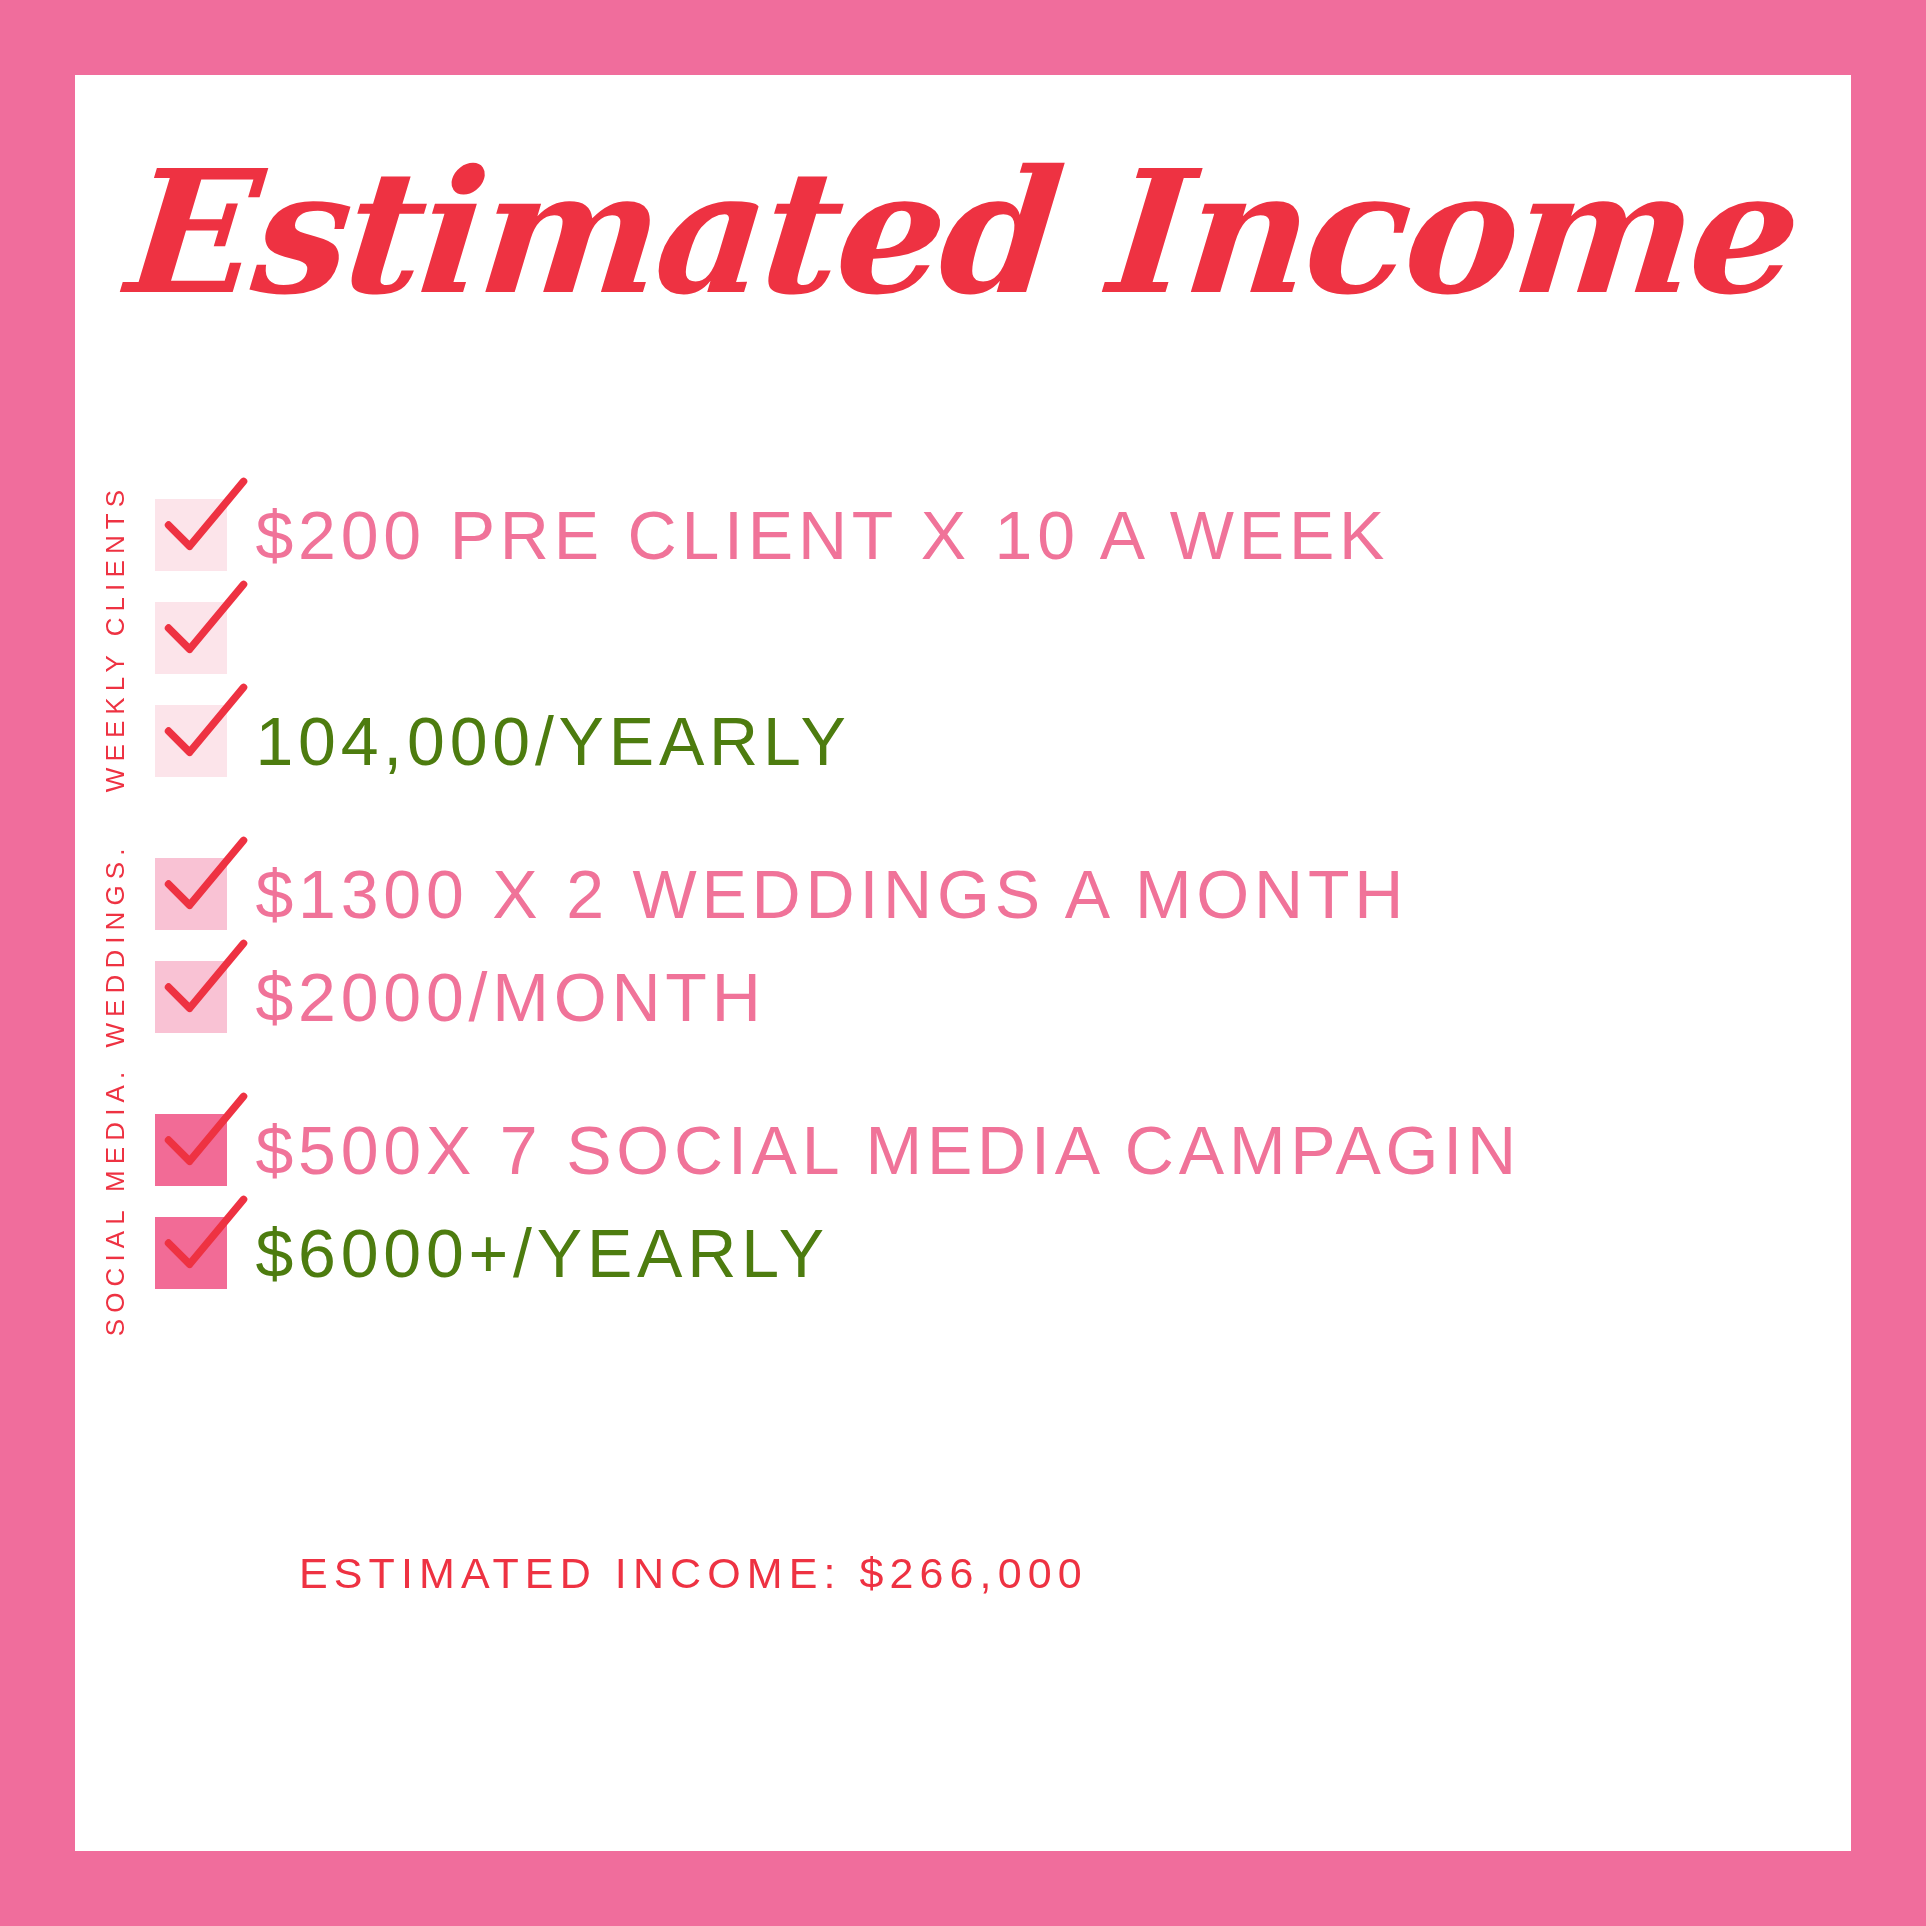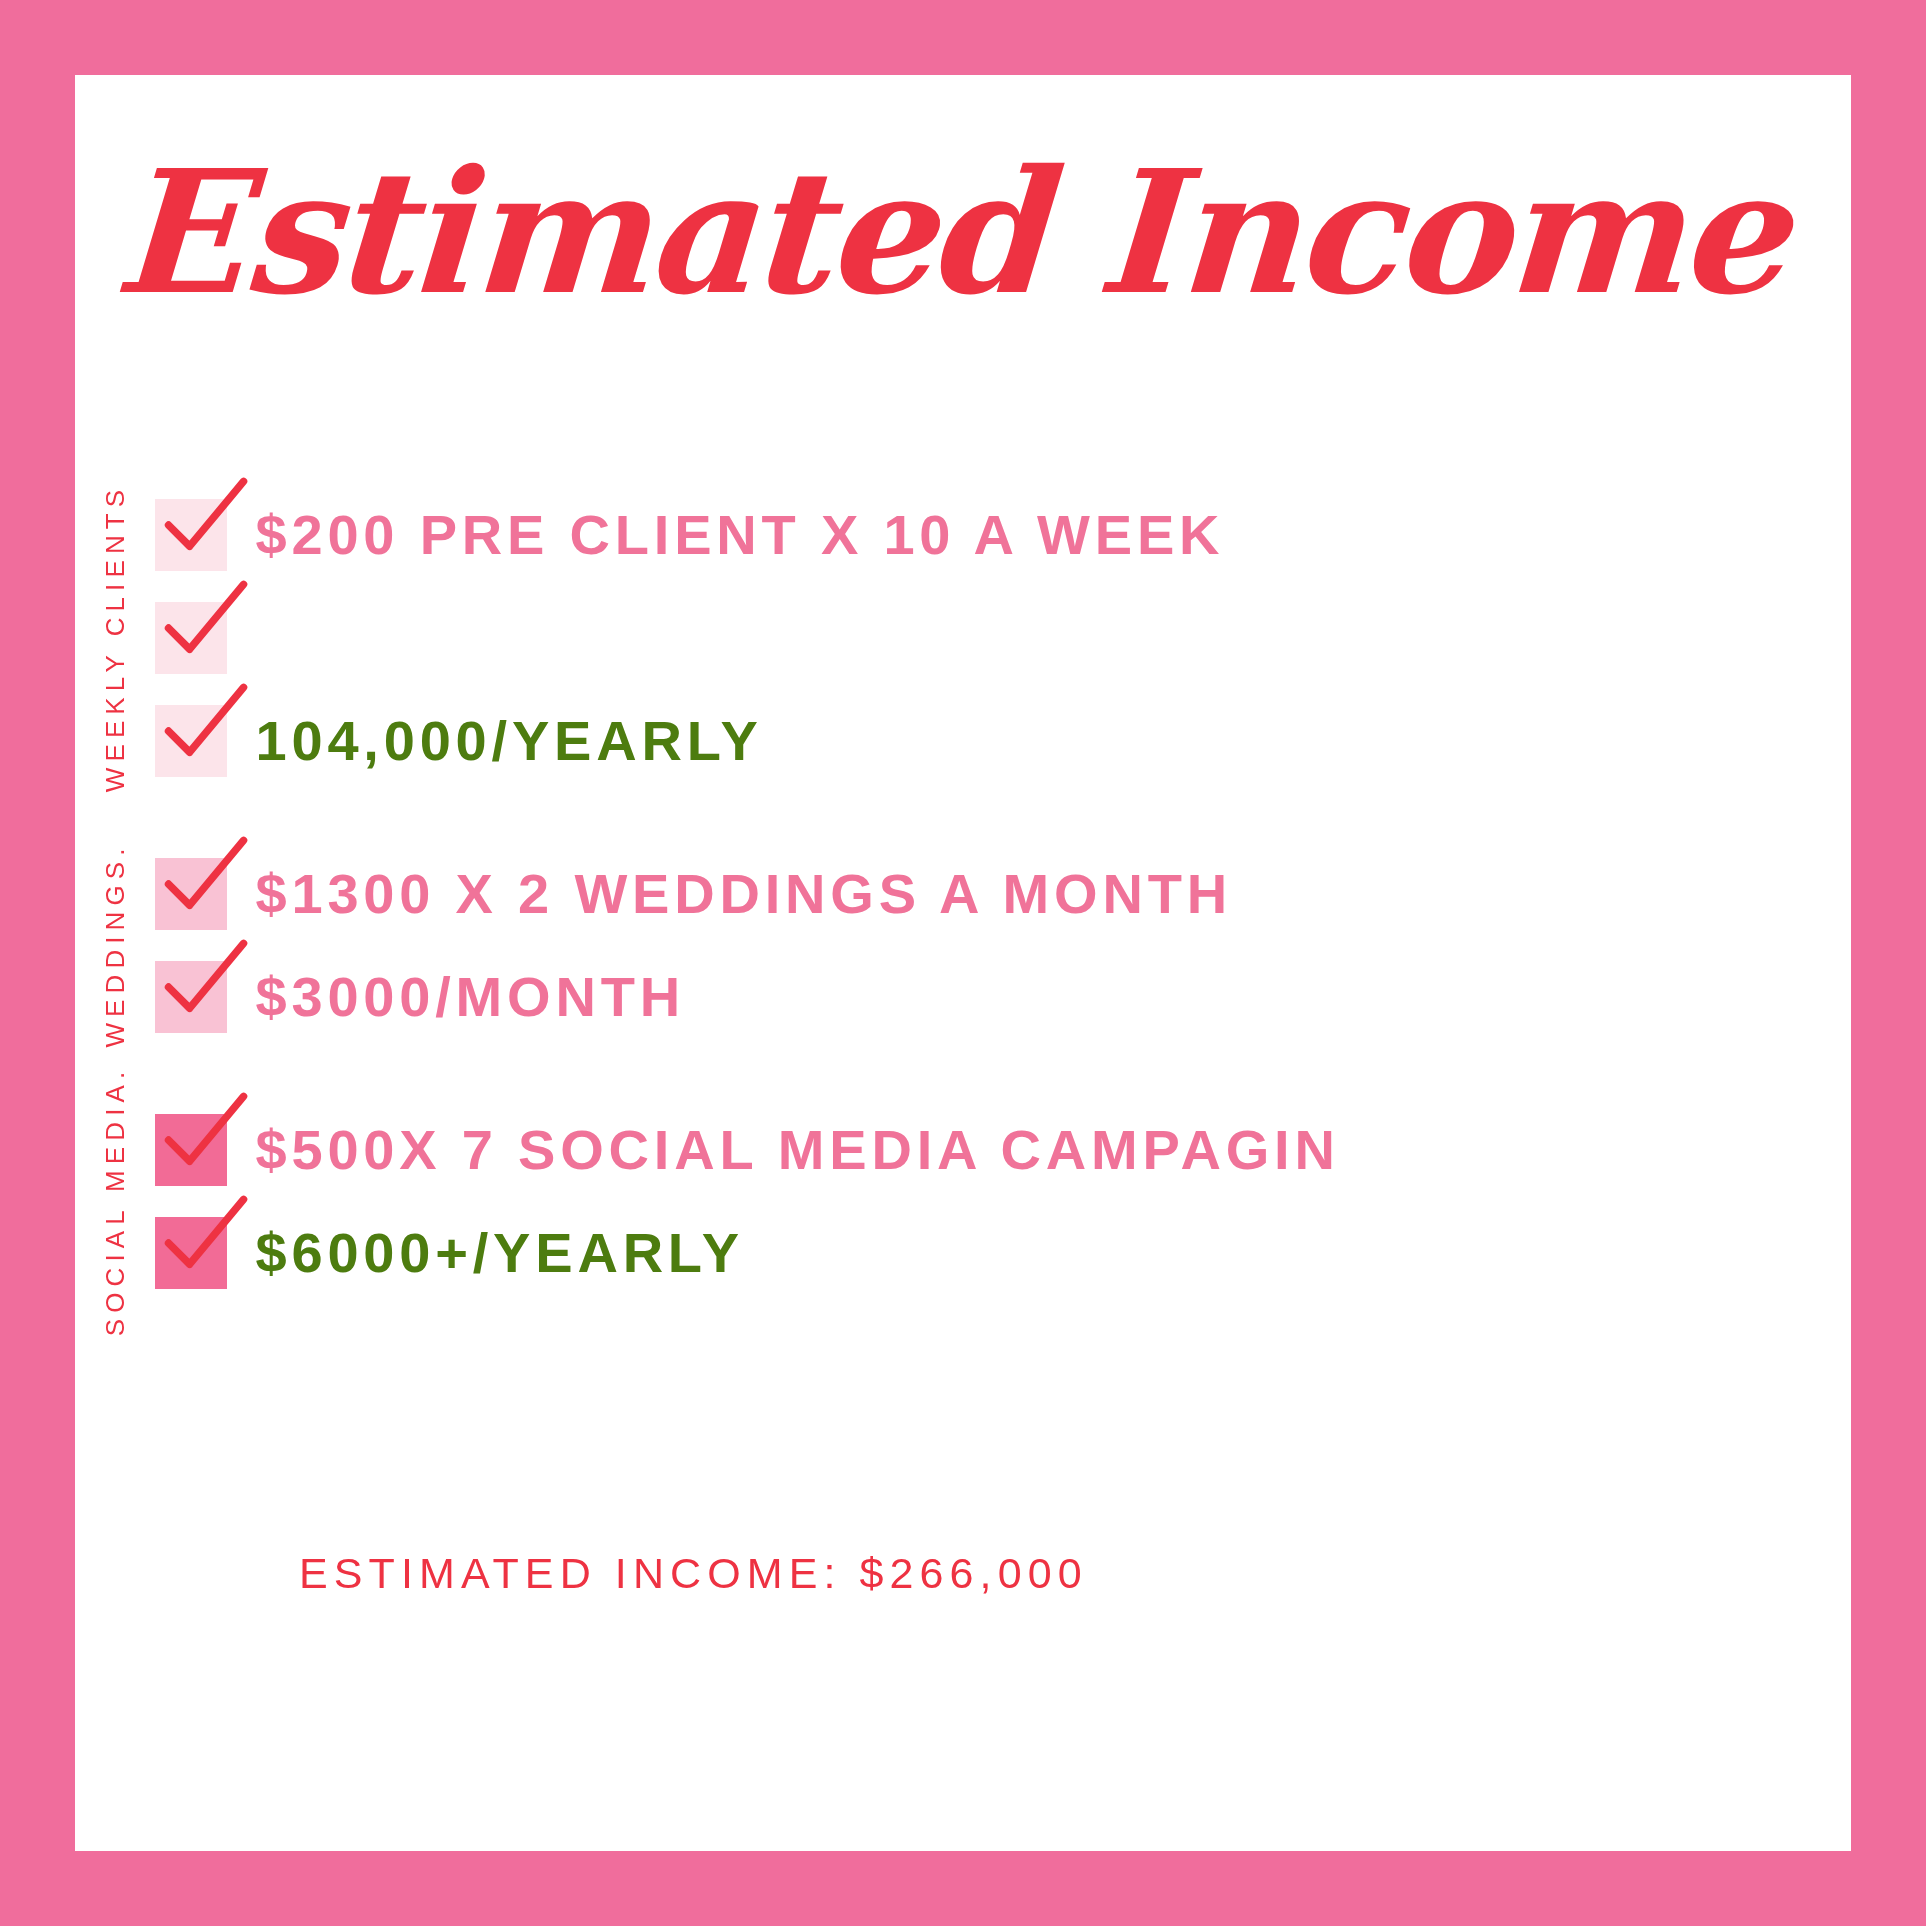--- a/index.html
+++ b/index.html
@@ -113,22 +113,22 @@
     position: absolute;
     left: 4.1px;
     top: -23px;
     width: 90px;
     height: 90px;
     overflow: visible;
   }
   .check-mark svg { display: block; overflow: visible; }
 
   .row-text {
-    font-size: 56px;
-    font-weight: 700;
+    font-size: 68px;
+    font-weight: 400;
     letter-spacing: 4.8px;
     white-space: nowrap;
     line-height: 1;
   }
   .row-text.tone-light { color: #F07399; }
   .row-text.tone-strong { color: #4d7c0f; }
 
   
   .total {
     position: absolute;
@@ -209,21 +209,21 @@
             </div>
             <div class="row">
               <div class="check-cell">
                 <div class="check-box" style="background: rgb(249, 194, 212);"></div>
                 <div class="check-mark">
                   <svg width="90" height="90" viewBox="0 0 132 132">
                     <path d="M14 72 L45 103 L124 8" fill="none" stroke="#EE3242" stroke-width="11" stroke-linecap="round" stroke-linejoin="round"></path>
                   </svg>
                 </div>
               </div>
-              <div class="row-text tone-light">$3000/MONTH</div>
+              <div class="row-text tone-light">$2000/MONTH</div>
             </div>
           </div>
         </div>
         <div class="section">
           <div class="vlabel-col">
             <div class="vlabel">SOCIAL MEDIA.</div>
           </div>
           <div class="rows">
             <div class="row">
               <div class="check-cell">

